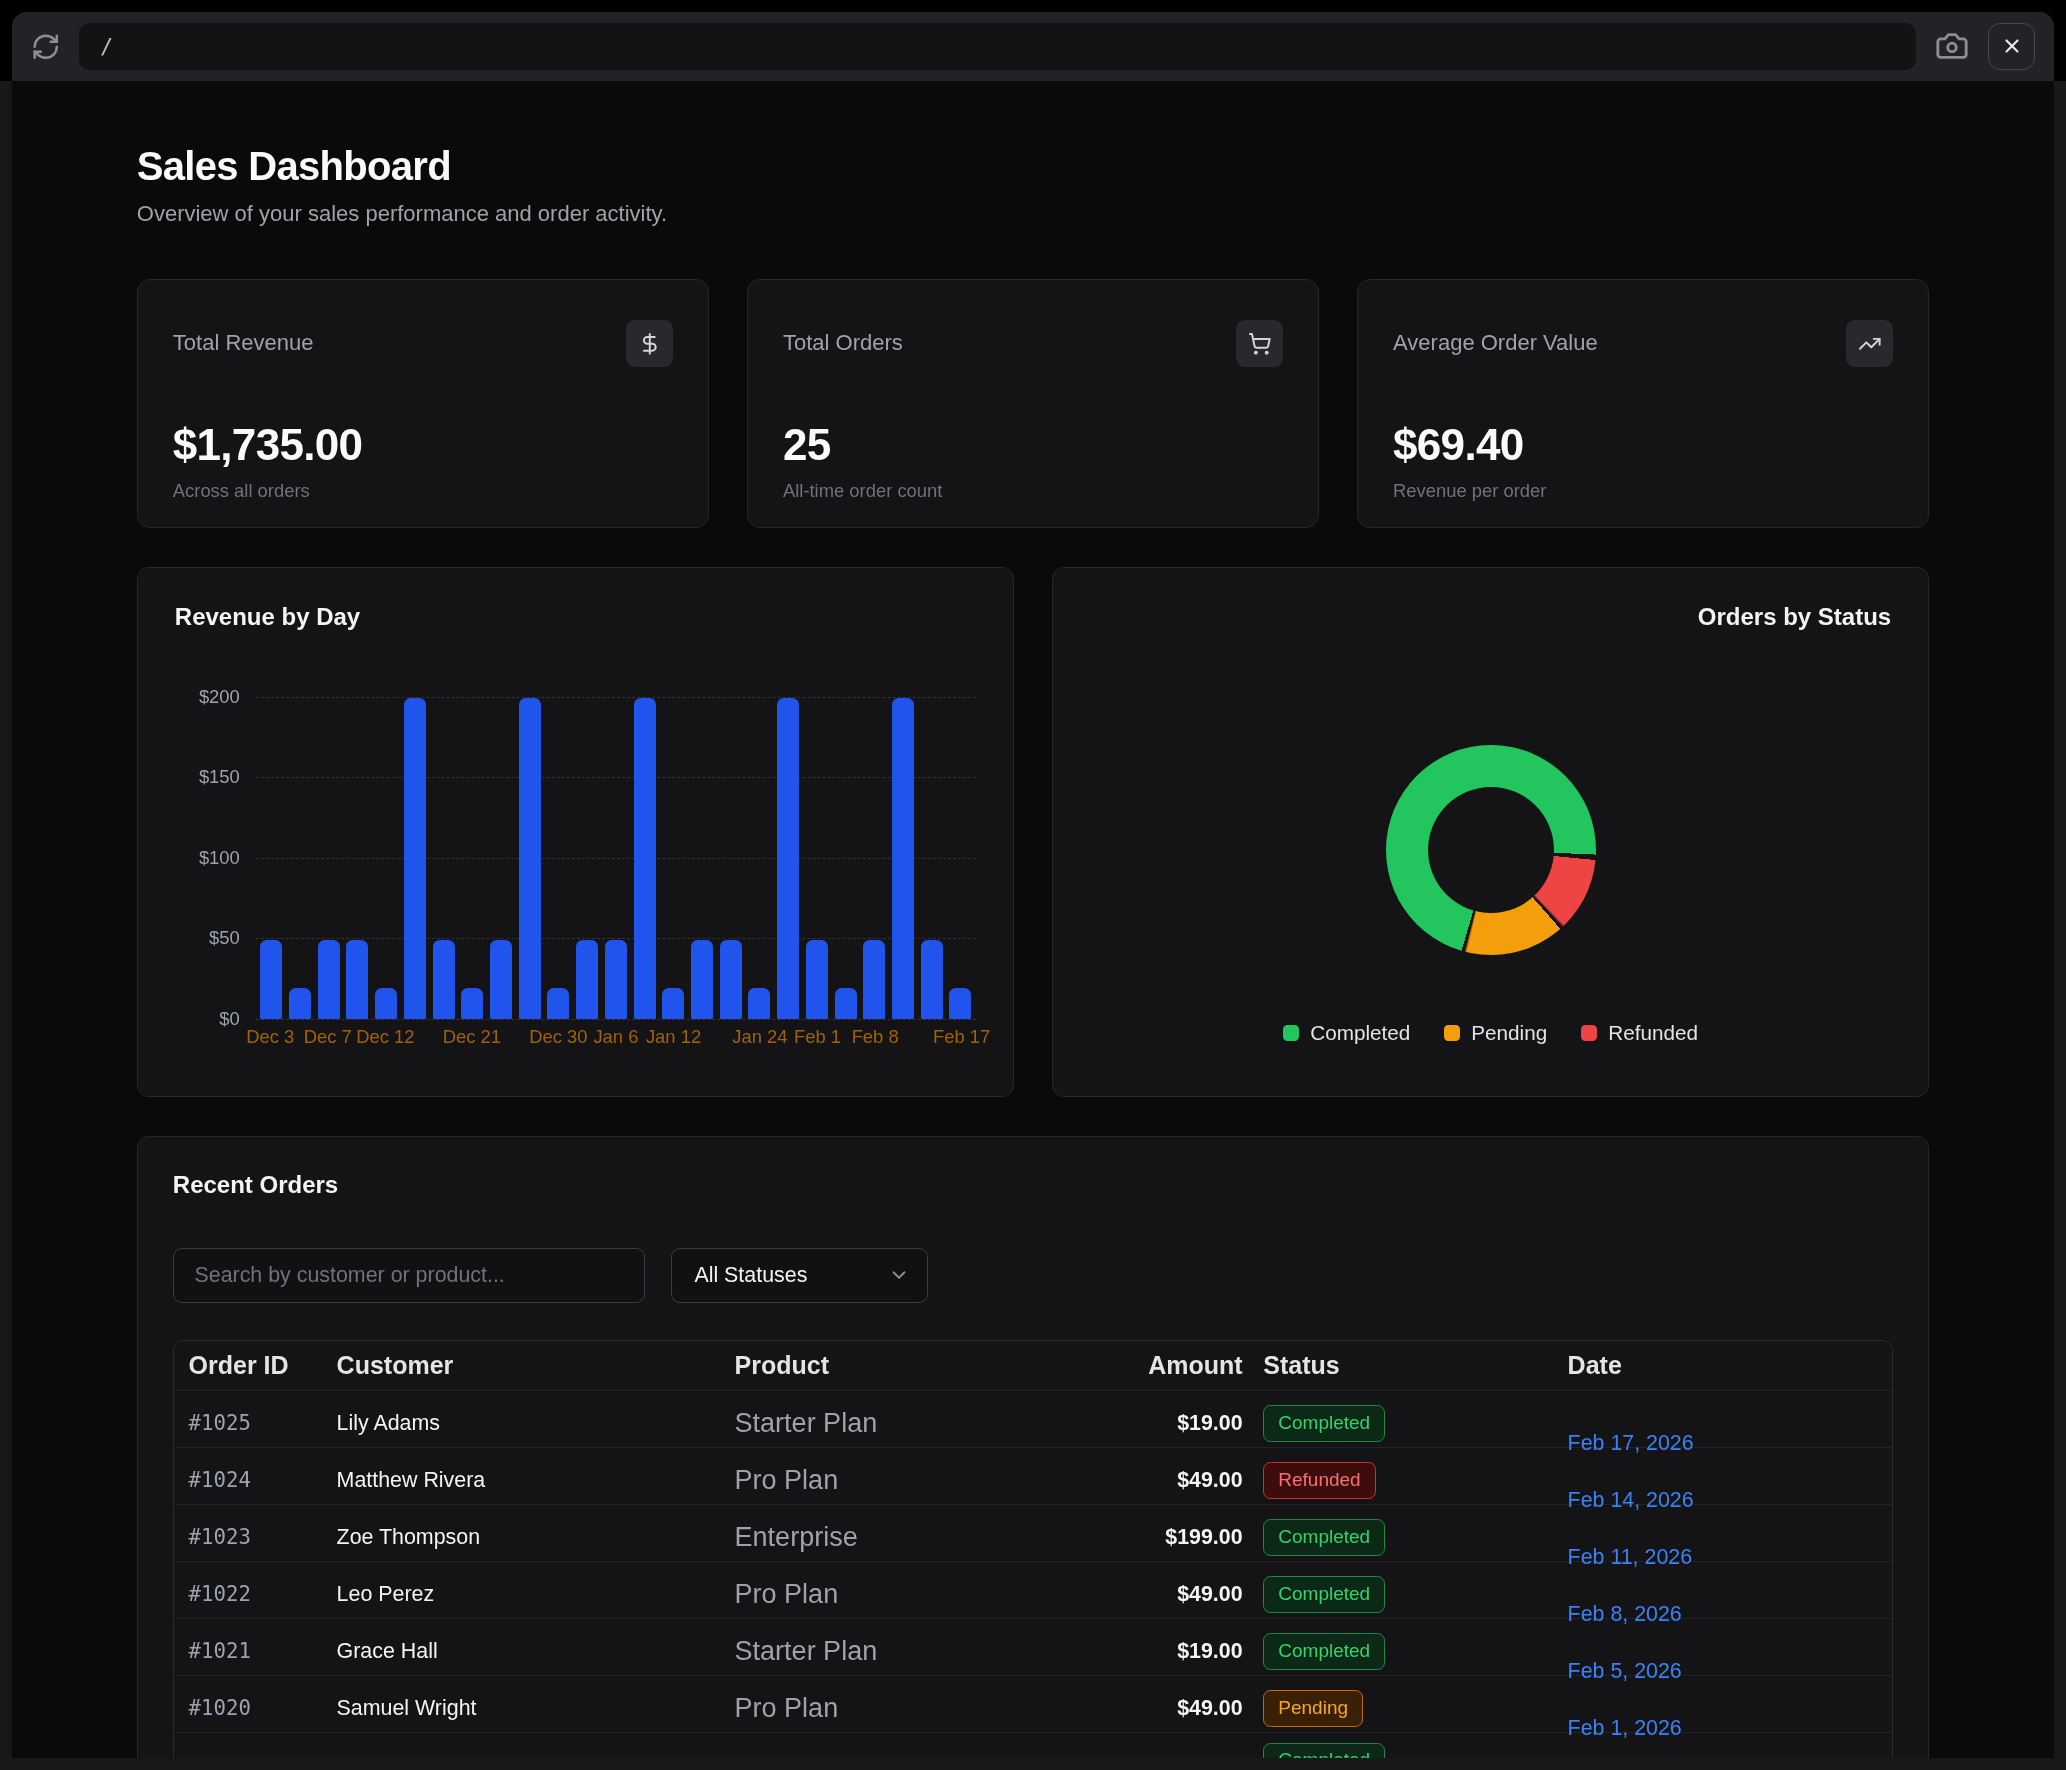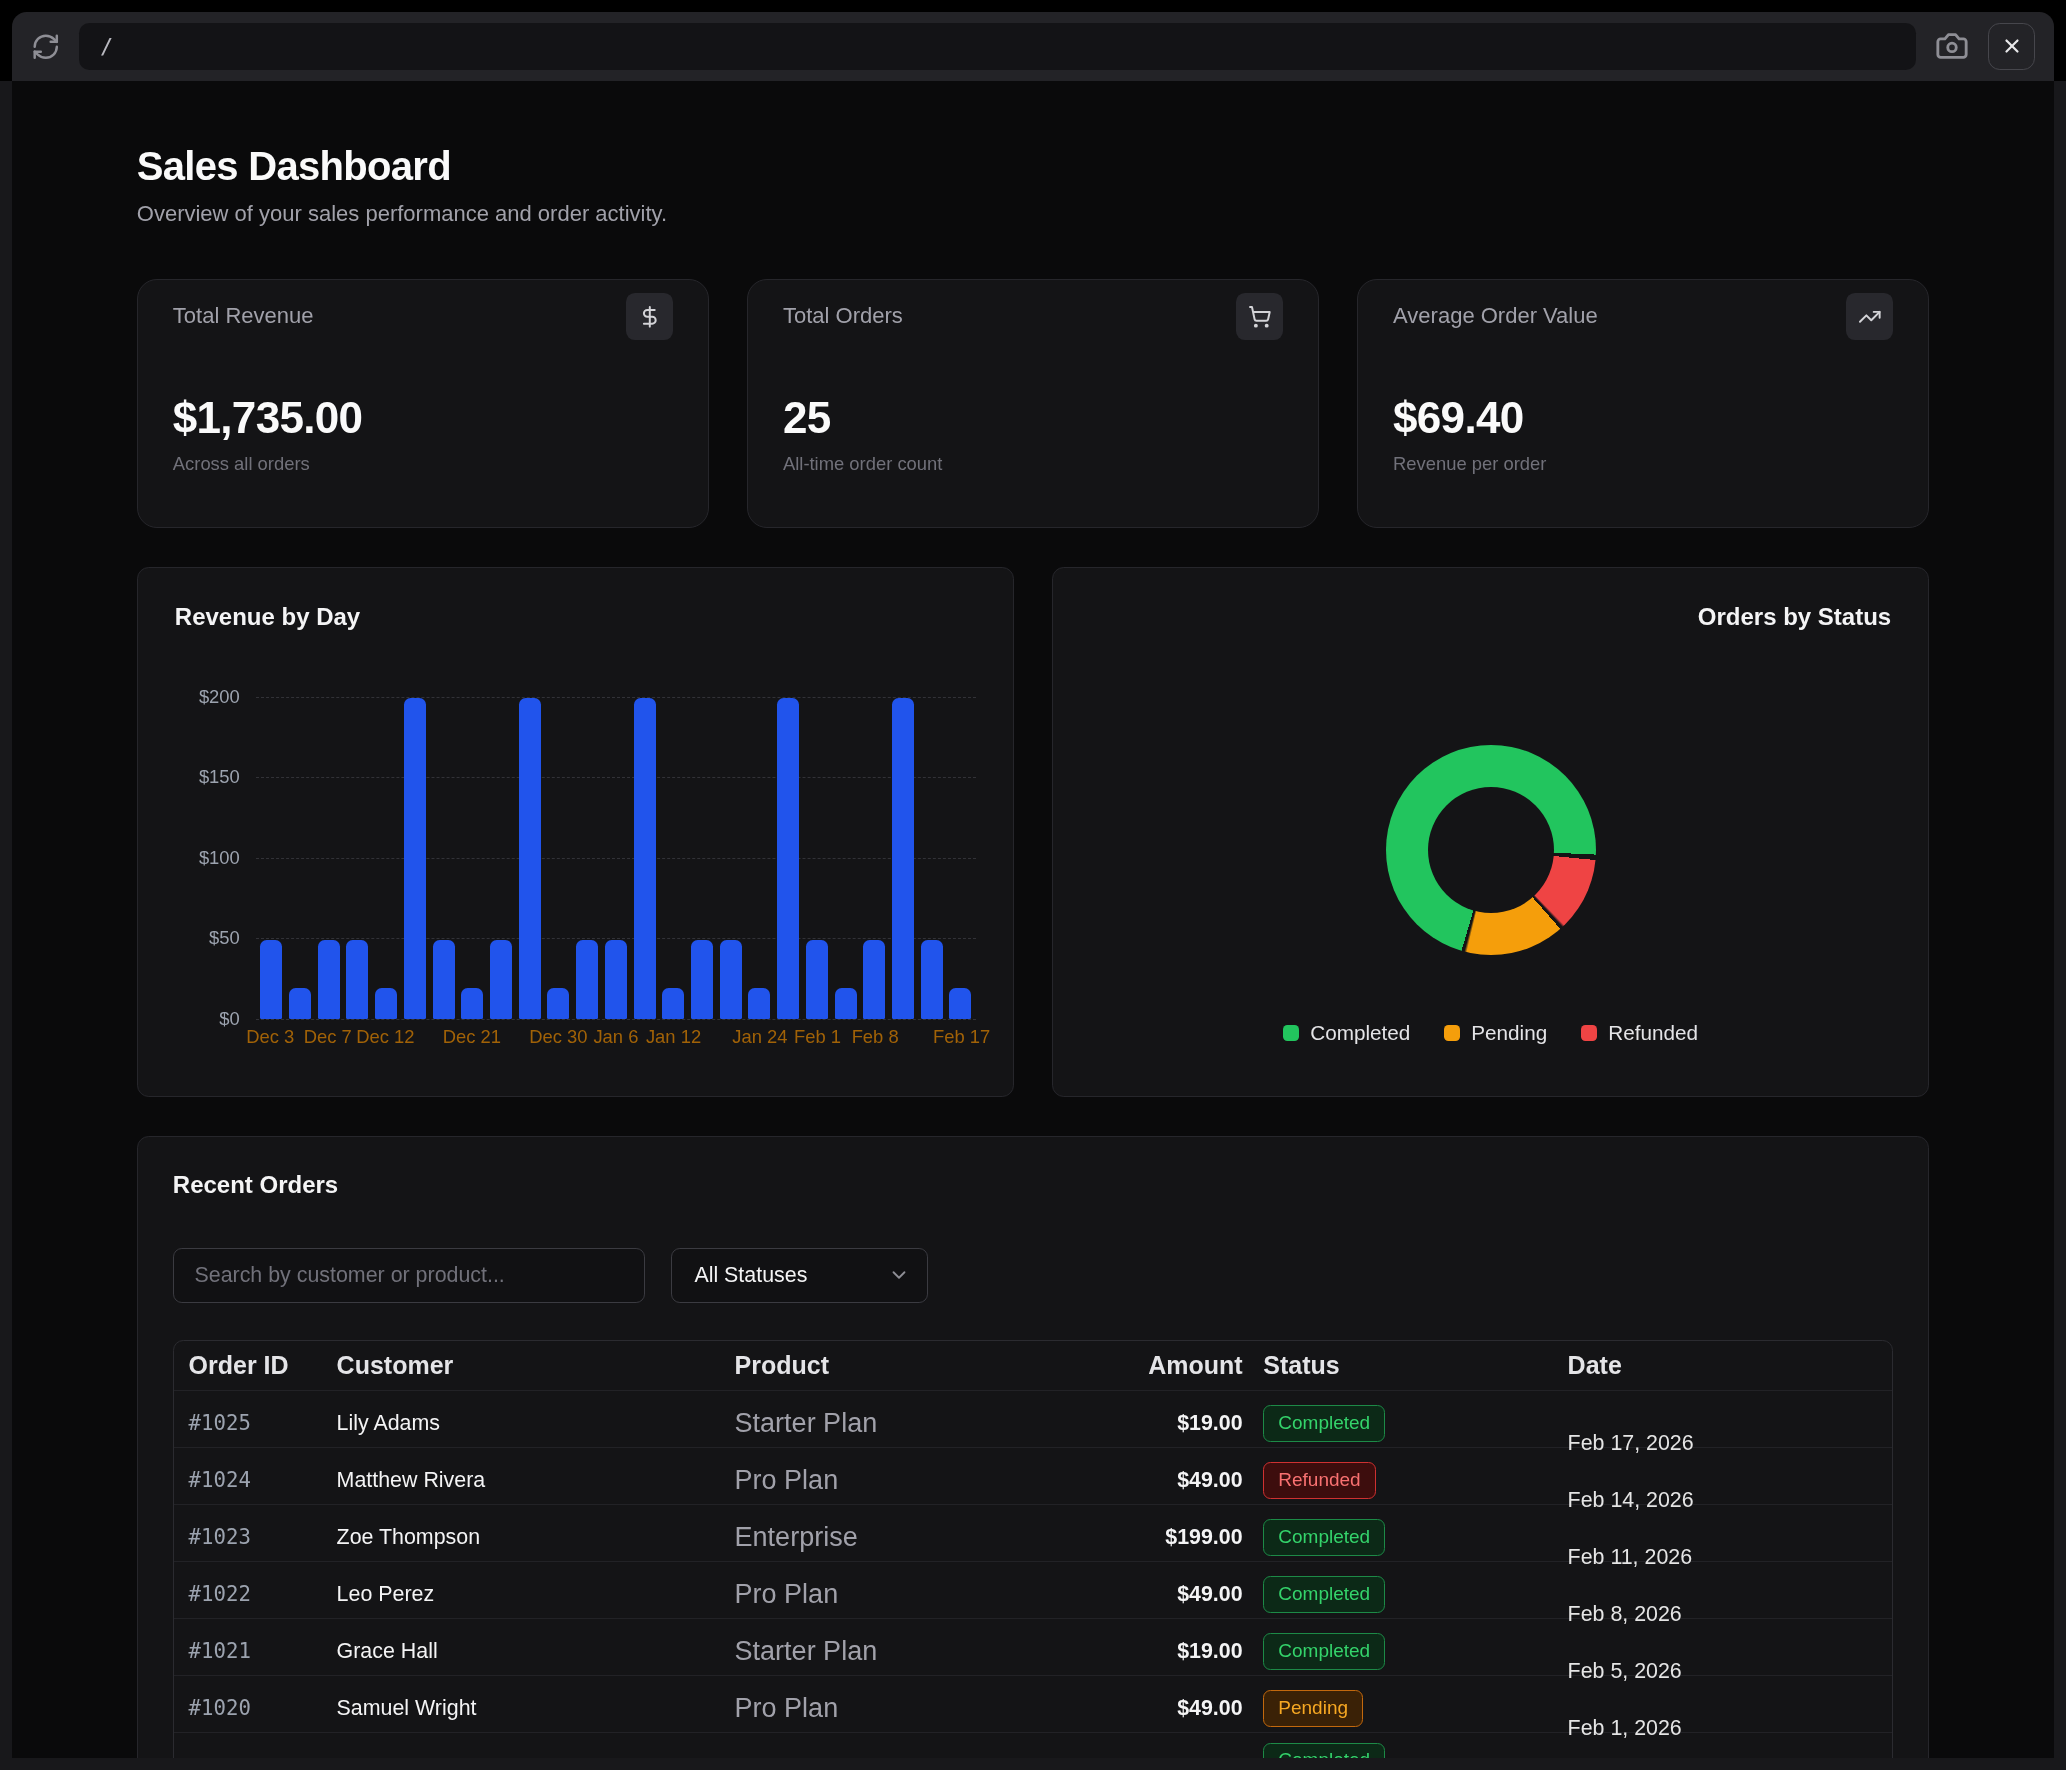--- a/index.html
+++ b/index.html
@@ -31,21 +31,21 @@
   }
 
   
   .page-title { margin-top:63px; font-size:40px; font-weight:700; letter-spacing:-0.7px; color:#fafafa; }
   .page-subtitle { margin-top:11.8px; font-size:22px; color:#a1a1aa; }
 
   
   .stats-row { display:flex; gap:38px; margin-top:52px; }
   .stat-card {
     flex:1; height:249px; background:#141416; border:1.5px solid #26262b;
-    border-radius:20px; padding:13px 35px;
+    border-radius:13px; padding:40px 35px;
   }
   .stat-head { display:flex; align-items:center; justify-content:space-between; height:47px; }
   .stat-title { font-size:22px; color:#a1a1aa; }
   .stat-icon-box {
     width:47px; height:47px; background:#28282d; border-radius:8.9px;
     display:flex; align-items:center; justify-content:center; color:#d4d4d8;
   }
   .stat-value { margin-top:53px; font-size:44px; font-weight:700; letter-spacing:-0.7px; color:#fafafa; }
   .stat-sub { margin-top:10.3px; font-size:18.4px; color:#71717a; }
 
@@ -101,21 +101,21 @@
     display:grid; grid-template-columns:148px 398px 360px 148px 325px 1fr;
     align-items:center; height:57px; padding:0 14.8px; border-top:1.5px solid #222226;
   }
   .trow.head { height:49px; border-top:none; }
   .th { font-size:25px; font-weight:700; color:#e4e4e7; }
   .c-id { font-family:"DejaVu Sans Mono",monospace; font-size:20.7px; color:#9ca3af; }
   .c-customer { font-size:21.4px; color:#f4f4f5; }
   .c-product { font-size:27px; color:#a1a1aa; }
   .c-amount { font-size:21.4px; font-weight:700; color:#f4f4f5; text-align:right; }
   .c-status { padding-left:20.7px; }
-  .c-date { font-size:21.4px; color:#e5e5e5;margin-top:40px; }
+  .c-date { font-size:21.4px; color:#3b82f6;margin-top:40px; }
   .right { text-align:right; }
   .badge {
     display:inline-flex; align-items:center; padding:5.9px 14px; border-radius:7.4px;
     font-size:19px; font-weight:500; border:1.5px solid; line-height:1.2; white-space:nowrap;
   }
 </style>
 </head>
 <body>
 
 <div class="topbar">

